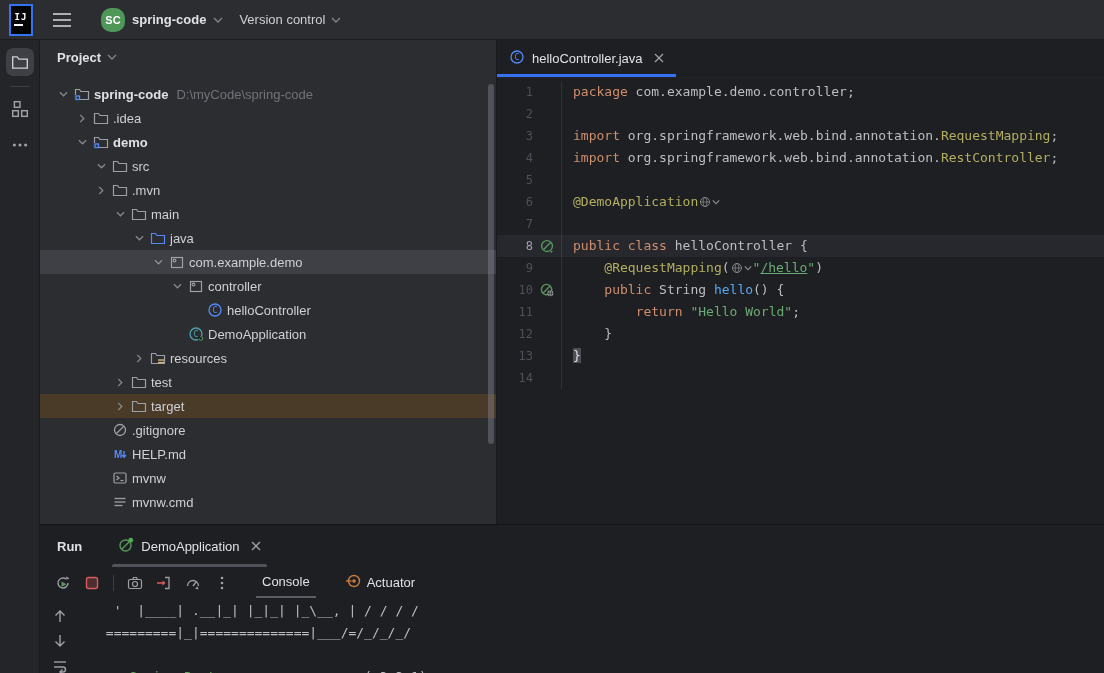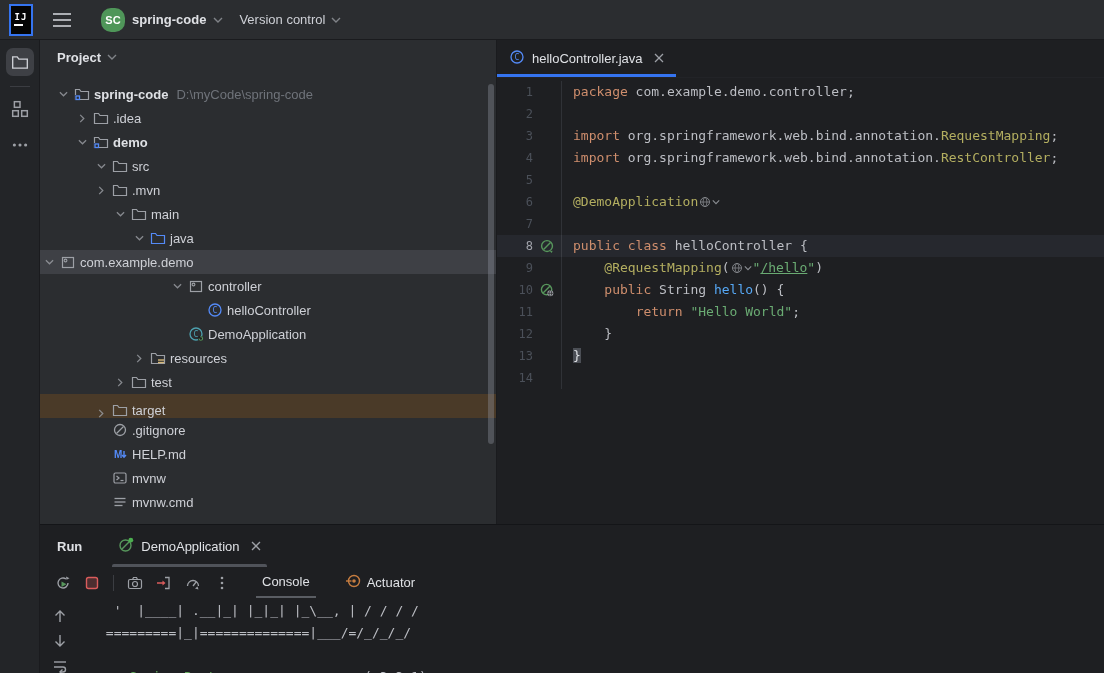--- a/index.html
+++ b/index.html
@@ -245,21 +245,21 @@
             <polyline points="1,1 5,5 9,1" fill="none" stroke="#9DA0A6" stroke-width="1.4"></polyline>
           </svg>
         </span>
         <span class="ticon">
           <svg width="16" height="16" viewBox="0 0 16 16">
             <path d="M1.5 3.5h4l1.5 2h7.5v8h-13z" fill="none" stroke="#548AF7" stroke-width="1.2"></path>
           </svg>
         </span>
         <span class="tlabel">java</span>
       </div>
-      <div class="trow selected" style="">
+      <div class="trow selected" style="padding-left: 109px;">
         <span class="tchev">
           <svg width="9" height="6" viewBox="0 0 10 6">
             <polyline points="1,1 5,5 9,1" fill="none" stroke="#9DA0A6" stroke-width="1.4"></polyline>
           </svg>
         </span>
         <span class="ticon">
           <svg width="16" height="16" viewBox="0 0 16 16">
             <rect x="2.5" y="3.5" width="11" height="10" fill="none" stroke="#9DA0A6" stroke-width="1.2"></rect>
             <circle cx="5.5" cy="6.5" r="1.4" fill="none" stroke="#9DA0A6" stroke-width="1.1"></circle>
           </svg>
@@ -326,21 +326,21 @@
             <polyline points="1,1 5,5 1,9" fill="none" stroke="#9DA0A6" stroke-width="1.4"></polyline>
           </svg>
         </span>
         <span class="ticon">
           <svg width="16" height="16" viewBox="0 0 16 16">
             <path d="M1.5 3.5h4l1.5 2h7.5v8h-13z" fill="none" stroke="#9DA0A6" stroke-width="1.2"></path>
           </svg>
         </span>
         <span class="tlabel">test</span>
       </div>
-      <div class="trow target" style="padding-left: 52px; align-items: flex-end;">
+      <div class="trow target" style="padding-left: 71px;">
         <span class="tchev">
           <svg width="6" height="9" viewBox="0 0 6 10">
             <polyline points="1,1 5,5 1,9" fill="none" stroke="#9DA0A6" stroke-width="1.4"></polyline>
           </svg>
         </span>
         <span class="ticon">
           <svg width="16" height="16" viewBox="0 0 16 16">
             <path d="M1.5 3.5h4l1.5 2h7.5v8h-13z" fill="none" stroke="#9DA0A6" stroke-width="1.2"></path>
           </svg>
         </span>

